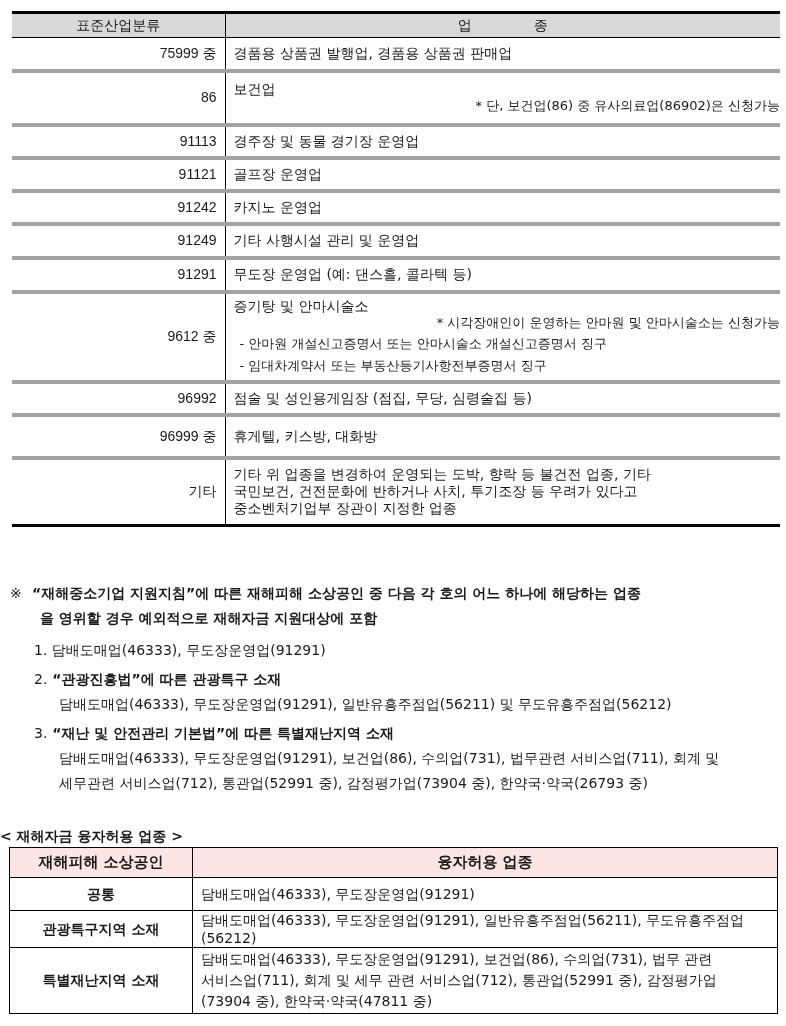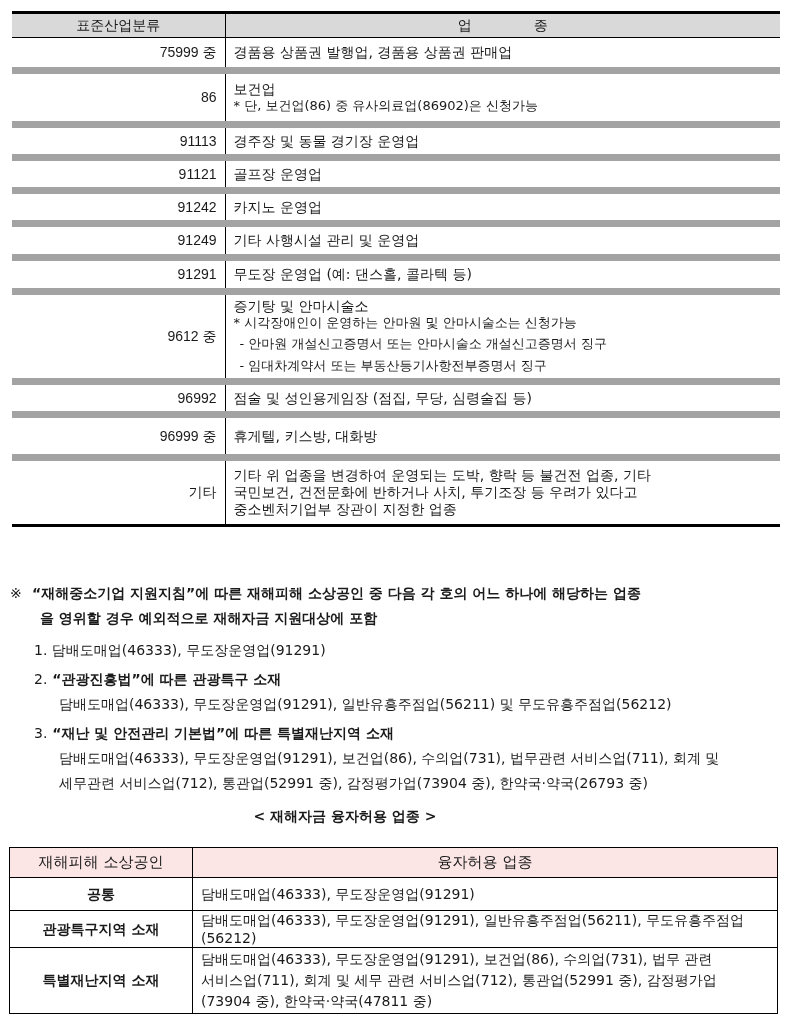--- a/index.html
+++ b/index.html
@@ -9,43 +9,43 @@
   
   .t1 { position: absolute; left: 12px; top: 11px; width: 768px; border-collapse: collapse; table-layout: fixed; }
   .t1 col.c1 { width: 213px; }
   .t1 col.c2 { width: 555px; }
   .t1 thead th {
     background: #d9d9d9; height: 25px; font-weight: normal; font-size: 14px;
     border-top: 3px solid #000; border-bottom: 1px solid #000; text-align: center; padding: 0;
   }
   .t1 thead th.c1 { border-right: 1px solid #000; }
   .t1 thead th .sp { letter-spacing: 62px; padding-left: 62px; }
-  .t1 td { border-bottom: 7px solid #a3a3a3; font-size: 14px; vertical-align: middle; line-height: 17px; }
+  .t1 td { border-bottom: 4px solid #a3a3a3; font-size: 14px; vertical-align: middle; line-height: 17px; }
   .t1 td.code { text-align: right; padding-right: 8px; border-right: 1px solid #000; font-family: "Liberation Sans Narrow", "Liberation Sans", sans-serif; }
   .t1 td.desc { padding-left: 8px; }
   .t1 tr.last td { border-bottom: 3px solid #000; }
-  .t1 .sub { display: block; font-size: 13px; line-height: 16px; }
+  .t1 .sub { display: block; font-size: 13px; line-height: 16px; text-align: right; }
   .t1 .sub2 { display: block; font-size: 13px; line-height: 25px; padding-left: 6px; }
 
   
   .note { position: absolute; left: 10px; top: 581px; width: 770px; font-size: 14px; font-weight: bold; line-height: 25px; }
   .note .mark { display: inline-block; width: 22px; font-weight: normal; }
   .note .line2 { padding-left: 30px; }
   .items { position: absolute; left: 34px; top: 638px; width: 745px; font-size: 14px; line-height: 25px; }
   .items .it { margin-bottom: 4px; }
   .items .head { font-weight: bold; }
   .items .num { font-weight: normal; }
   .items .body { padding-left: 25px; }
 
   
-  .caption { position: absolute; left: 0; top: 808px; width: 690px; text-align: center; font-size: 14px; font-weight: bold; }
+  .caption { position: absolute; left: 0; top: 828px; width: 690px; text-align: left; font-size: 14px; font-weight: bold; }
   .t2 { position: absolute; left: 9px; top: 847px; width: 768px; border-collapse: collapse; table-layout: fixed; }
   .t2 col.c1 { width: 183px; }
   .t2 col.c2 { width: 585px; }
-  .t2 th { background: #fbe5e5; border: 1px solid #000; height: 30px; font-size: 15px; font-weight: normal; text-align: center; }
+  .t2 th { background: #fbe5e5; border: 1px solid #000; height: 30px; font-size: 15px; font-weight: bold; text-align: center; }
   .t2 td { border: 1px solid #000; font-size: 14px; line-height: 22px; vertical-align: middle; }
   .t2 td.cat { text-align: center; font-weight: bold; }
   .t2 td.val { padding-left: 8px; padding-right: 4px; }
   .t2 tr.r1 td { height: 33px; }
   .t2 tr.r2 td { height: 37px; line-height: 18px; }
   .t2 tr.r3 td { height: 66px; line-height: 21px; }
 </style>
 </head>
 <body>
 

